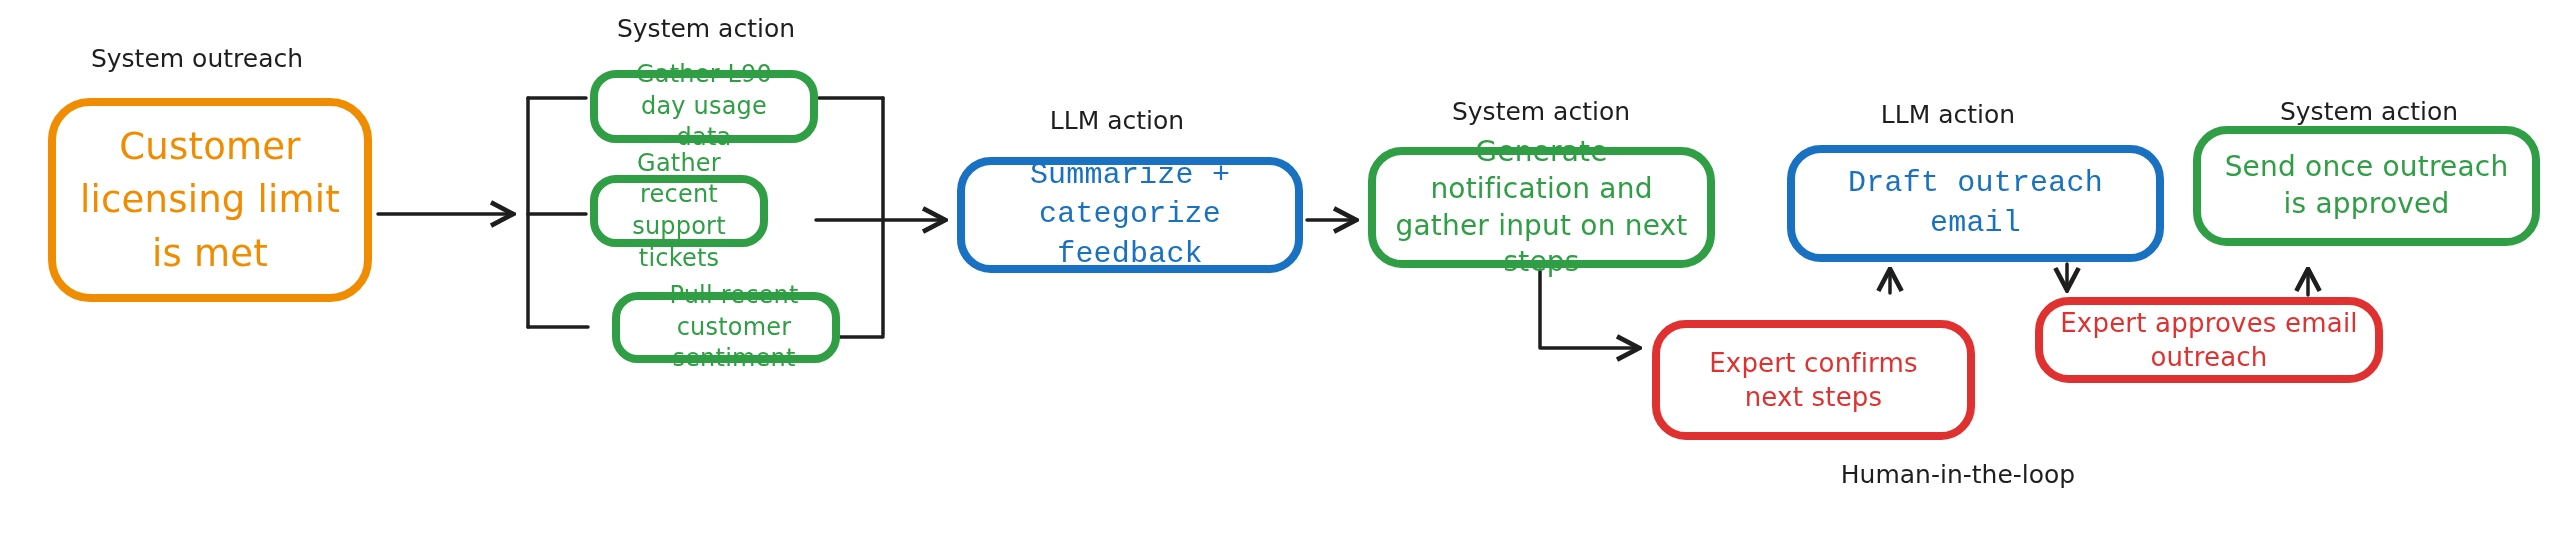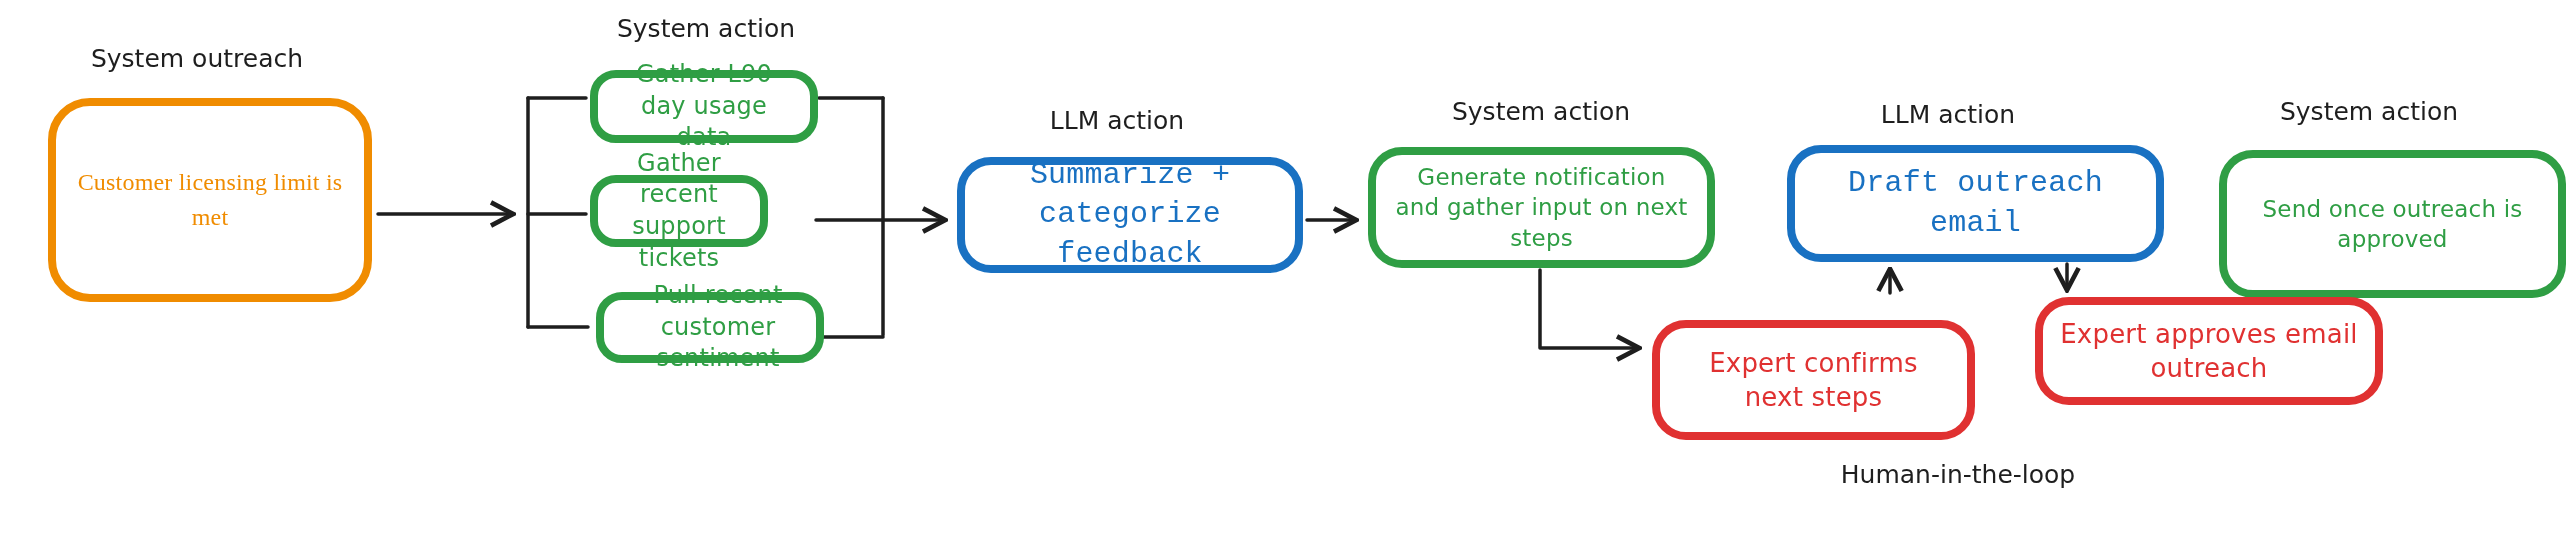--- a/index.html
+++ b/index.html
@@ -28,29 +28,28 @@
     border: 8px solid #a21caf;
     border-radius: 34px;
     padding: 6px 16px;
     line-height: 1.32;
     font-size: 24px;
     letter-spacing: 0.2px;
   }
   .node.trigger {
     border-color: var(--c-trigger, #f08c00);
     color: var(--c-trigger, #f08c00);
-    font-size: 24px;
+    font-size: 37px;
     line-height: 1.45;
     border-radius: 42px;
-    font-family: Liberation Serif, serif;
   }
   .node.system { border-color: var(--c-system, #2f9e44); color: var(--c-system, #2f9e44); }
   .node.llm    { border-color: var(--c-llm, #1971c2);    color: var(--c-llm, #1971c2);    font-size: 30px; font-family: Liberation Mono, monospace; }
   .node.human  { border-color: var(--c-human, #e03131);  color: var(--c-human, #e03131);  font-size: 26px; }
-  .node.mid    { font-size: 23px; }
+  .node.mid    { font-size: 28px; }
   .flow-label {
     position: absolute;
     transform: translateX(-50%);
     color: var(--c-connector, #1e1e1e);
     font-size: 25px;
     white-space: nowrap;
     text-align: right;
   }
   .conn { stroke: var(--c-connector, #1e1e1e); stroke-width: 3.5; fill: none; stroke-linecap: round; stroke-linejoin: round; }
 </style>
@@ -95,27 +94,27 @@
   <div class="flow-label" style="left:1948px; top:100px;">LLM action</div>
   <div class="flow-label" style="left:2369px; top:97px;">System action</div>
   <div class="flow-label" style="left:1958px; top:460px;">Human-in-the-loop</div>
 
   <div class="node trigger" style="left:48px; top:98px; width:324px; height:204px;">Customer licensing limit is met</div>
 
   <div class="node system" style="left:590px; top:70px; width:228px; height:73px; border-radius:26px;">Gather L90 day usage data</div>
 
   <div class="node system" style="left:590px; top:175px; width:178px; height:72px; border-radius:26px;">Gather recent support tickets</div>
 
-  <div class="node system" style="left:596px; top:292px; width:228px; height:71px; border-radius:26px;padding-left:32px;">Pull recent customer sentiment</div>
+  <div class="node system" style="left:612px; top:292px; width:228px; height:71px; border-radius:26px;padding-left:32px;">Pull recent customer sentiment</div>
 
   <div class="node llm" style="left:957px; top:157px; width:346px; height:116px;">Summarize + categorize feedback</div>
 
   <div class="node system mid" style="left:1368px; top:147px; width:347px; height:121px;">Generate notification and gather input on next steps</div>
 
   <div class="node llm" style="left:1787px; top:145px; width:377px; height:117px;">Draft outreach email</div>
 
-  <div class="node system mid" style="left:2193px; top:150px; width:347px; height:148px;margin-left:26px;">Send once outreach is approved</div>
+  <div class="node system mid" style="left:2193px; top:126px; width:347px; height:120px;">Send once outreach is approved</div>
 
   <div class="node human" style="left:1652px; top:295px; width:323px; height:120px;margin-top:25px;">Expert confirms next steps</div>
 
-  <div class="node human" style="left:2035px; top:297px; width:348px; height:108px;">Expert approves email outreach</div>
+  <div class="node human" style="left:2035px; top:297px; width:348px; height:86px;">Expert approves email outreach</div>
 
 </div>
 
 </body></html>

